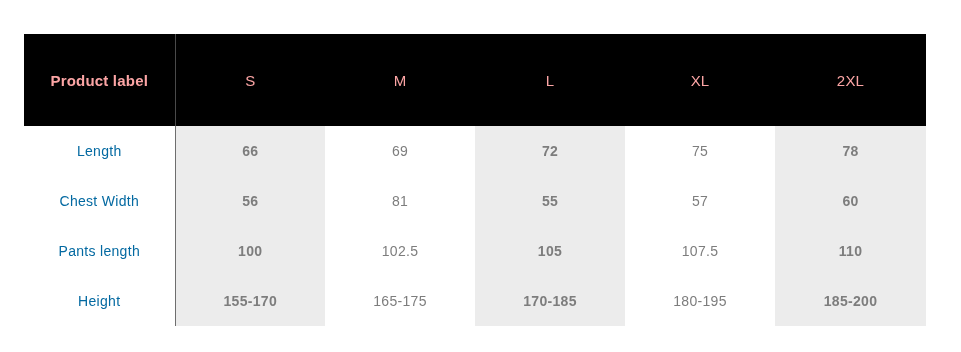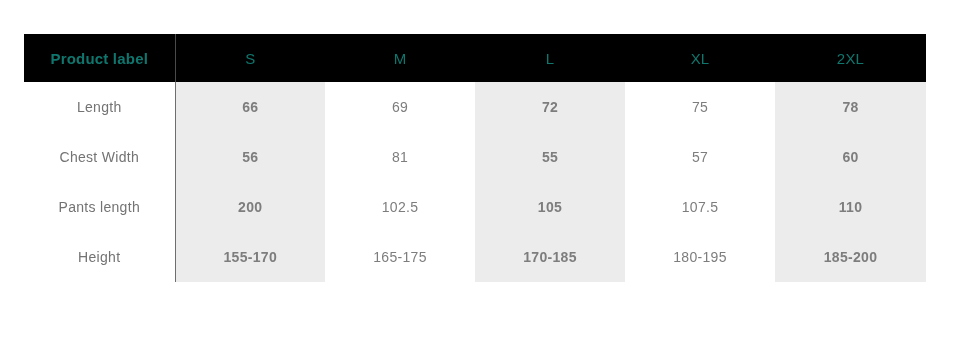--- a/index.html
+++ b/index.html
@@ -31,27 +31,27 @@
   }
 
   
   .size-table col.label-col { width: 151px; }
   .size-table col.size-col  { width: 150px; }
   .size-table col.size-col-last { width: 151px; }
 
   
   .size-table thead th {
     background: #000000;
-    color: #0f766e;
-    height: 48px;
+    color: #fca5a5;
+    height: 60px;
     font-size: 15px;
     font-weight: normal;
     text-align: center;
     vertical-align: middle;
-    padding: 0;
+    padding: 16px;
     border: 0;
     letter-spacing: 0.2px;
   }
   .size-table thead th.head-label {
     font-weight: bold;
     font-size: 15px;
     border-right: 1px solid #4a4a4a;
   }
 
   
@@ -60,21 +60,21 @@
     padding: 0;
     border: 0;
     text-align: center;
     vertical-align: middle;
     font-size: 14px;
     color: #7d7d7d;
     background: #ffffff;
     letter-spacing: 0.3px;
   }
   .size-table tbody td.row-label {
-    color: #737373;
+    color: #0369a1;
     font-size: 14px;
     background: #ffffff;
     border-right: 1px solid #6e6e6e;
   }
   .size-table tbody td.shaded {
     background: #ececec;
     font-weight: bold;
   }
 </style>
 </head>
@@ -112,21 +112,21 @@
       <tr>
         <td class="row-label">Chest Width</td>
         <td class="shaded">56</td>
         <td>81</td>
         <td class="shaded">55</td>
         <td>57</td>
         <td class="shaded">60</td>
       </tr>
       <tr>
         <td class="row-label">Pants length</td>
-        <td class="shaded">200</td>
+        <td class="shaded">100</td>
         <td>102.5</td>
         <td class="shaded">105</td>
         <td>107.5</td>
         <td class="shaded">110</td>
       </tr>
       <tr>
         <td class="row-label">Height</td>
         <td class="shaded">155-170</td>
         <td>165-175</td>
         <td class="shaded">170-185</td>

